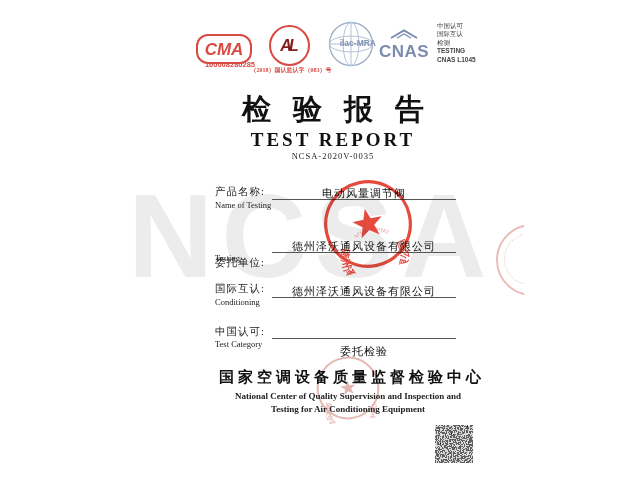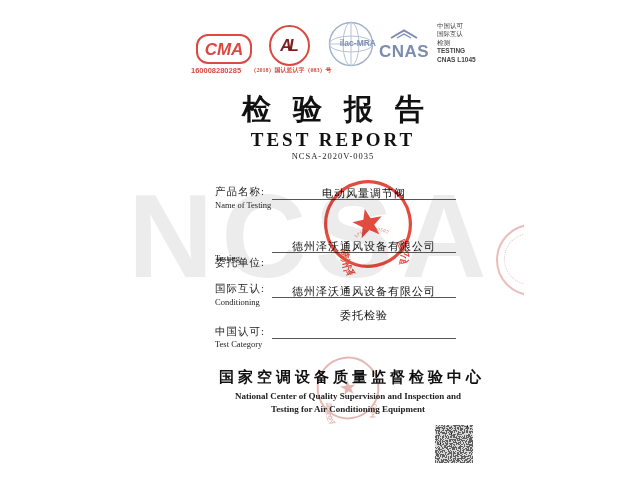--- a/index.html
+++ b/index.html
@@ -8,21 +8,21 @@
   .abs{position:absolute;}
 
   
   .watermark{left:128px;top:168px;font-family:"Liberation Sans",sans-serif;
     font-weight:bold;font-size:118px;letter-spacing:8px;color:#000;opacity:0.07;
     white-space:nowrap;z-index:0;}
   .cma-box{left:196px;top:34px;width:52px;height:26px;border:2.5px solid #d84a42;
     border-radius:12px;display:flex;align-items:center;justify-content:center;z-index:2;}
   .cma-text{font-family:"Liberation Sans",sans-serif;font-weight:bold;font-style:italic;
     font-size:17px;letter-spacing:0px;color:#d84a42;line-height:1;}
-  .cma-number{left:191px;top:66px;width:64px;text-align:left;font-size:7.5px;
+  .cma-number{left:191px;top:60px;width:64px;text-align:right;font-size:7.5px;
     font-family:"Liberation Sans",sans-serif;font-weight:bold;color:#d84a42;z-index:2;}
   .cal-circle{left:269px;top:25px;width:37px;height:37px;border:2.5px solid #d84a42;
     border-radius:50%;display:flex;align-items:center;justify-content:center;z-index:2;}
   .cal-text{font-family:"Liberation Sans",sans-serif;font-weight:bold;font-style:italic;
     font-size:16px;letter-spacing:-3px;color:#7f1d1d;line-height:1;padding-right:3px;}
   .cal-caption{left:248px;top:66px;width:86px;text-align:center;font-size:6px;
     color:#d84a42;font-weight:bold;z-index:2;white-space:nowrap;}
   .ilac-globe{left:328px;top:21px;width:46px;height:46px;z-index:2;}
   .ilac-label{left:326px;top:38px;width:50px;text-align:right;
     font-family:"Liberation Sans",sans-serif;font-weight:bold;font-size:8.5px;
@@ -124,21 +124,21 @@
   <div class="abs fvalue" style="top:239px">德州泽沃通风设备有限公司</div>
   <div class="abs fline" style="top:252px"></div>
 
   <div class="abs flabel-zh" style="top:282px">国际互认:</div>
   <div class="abs flabel-en" style="top:297px">Conditioning</div>
   <div class="abs fvalue" style="top:284px">德州泽沃通风设备有限公司</div>
   <div class="abs fline" style="top:297px"></div>
 
   <div class="abs flabel-zh" style="top:325px">中国认可:</div>
   <div class="abs flabel-en" style="top:339px">Test Category</div>
-  <div class="abs fvalue" style="top:308px">委托检验</div>
+  <div class="abs fvalue" style="top:344px">委托检验</div>
   <div class="abs fline" style="top:338px"></div>
 
   <div class="abs footer-zh">国家空调设备质量监督检验中心</div>
   <div class="abs footer-en" style="top:391px">National Center of Quality Supervision and Inspection and</div>
   <div class="abs footer-en" style="top:404px">Testing for Air Conditioning Equipment</div>
 
   <div class="abs stamp stamp-company">
     <svg width="92" height="92" viewBox="0 0 100 100">
       <circle cx="50" cy="50" r="46" fill="none" stroke="#e23b2e" stroke-width="3.5"></circle>
       <path id="cArcTop" d="M 18.8,68 A 36,36 0 1 0 81.2,68" fill="none"></path>

